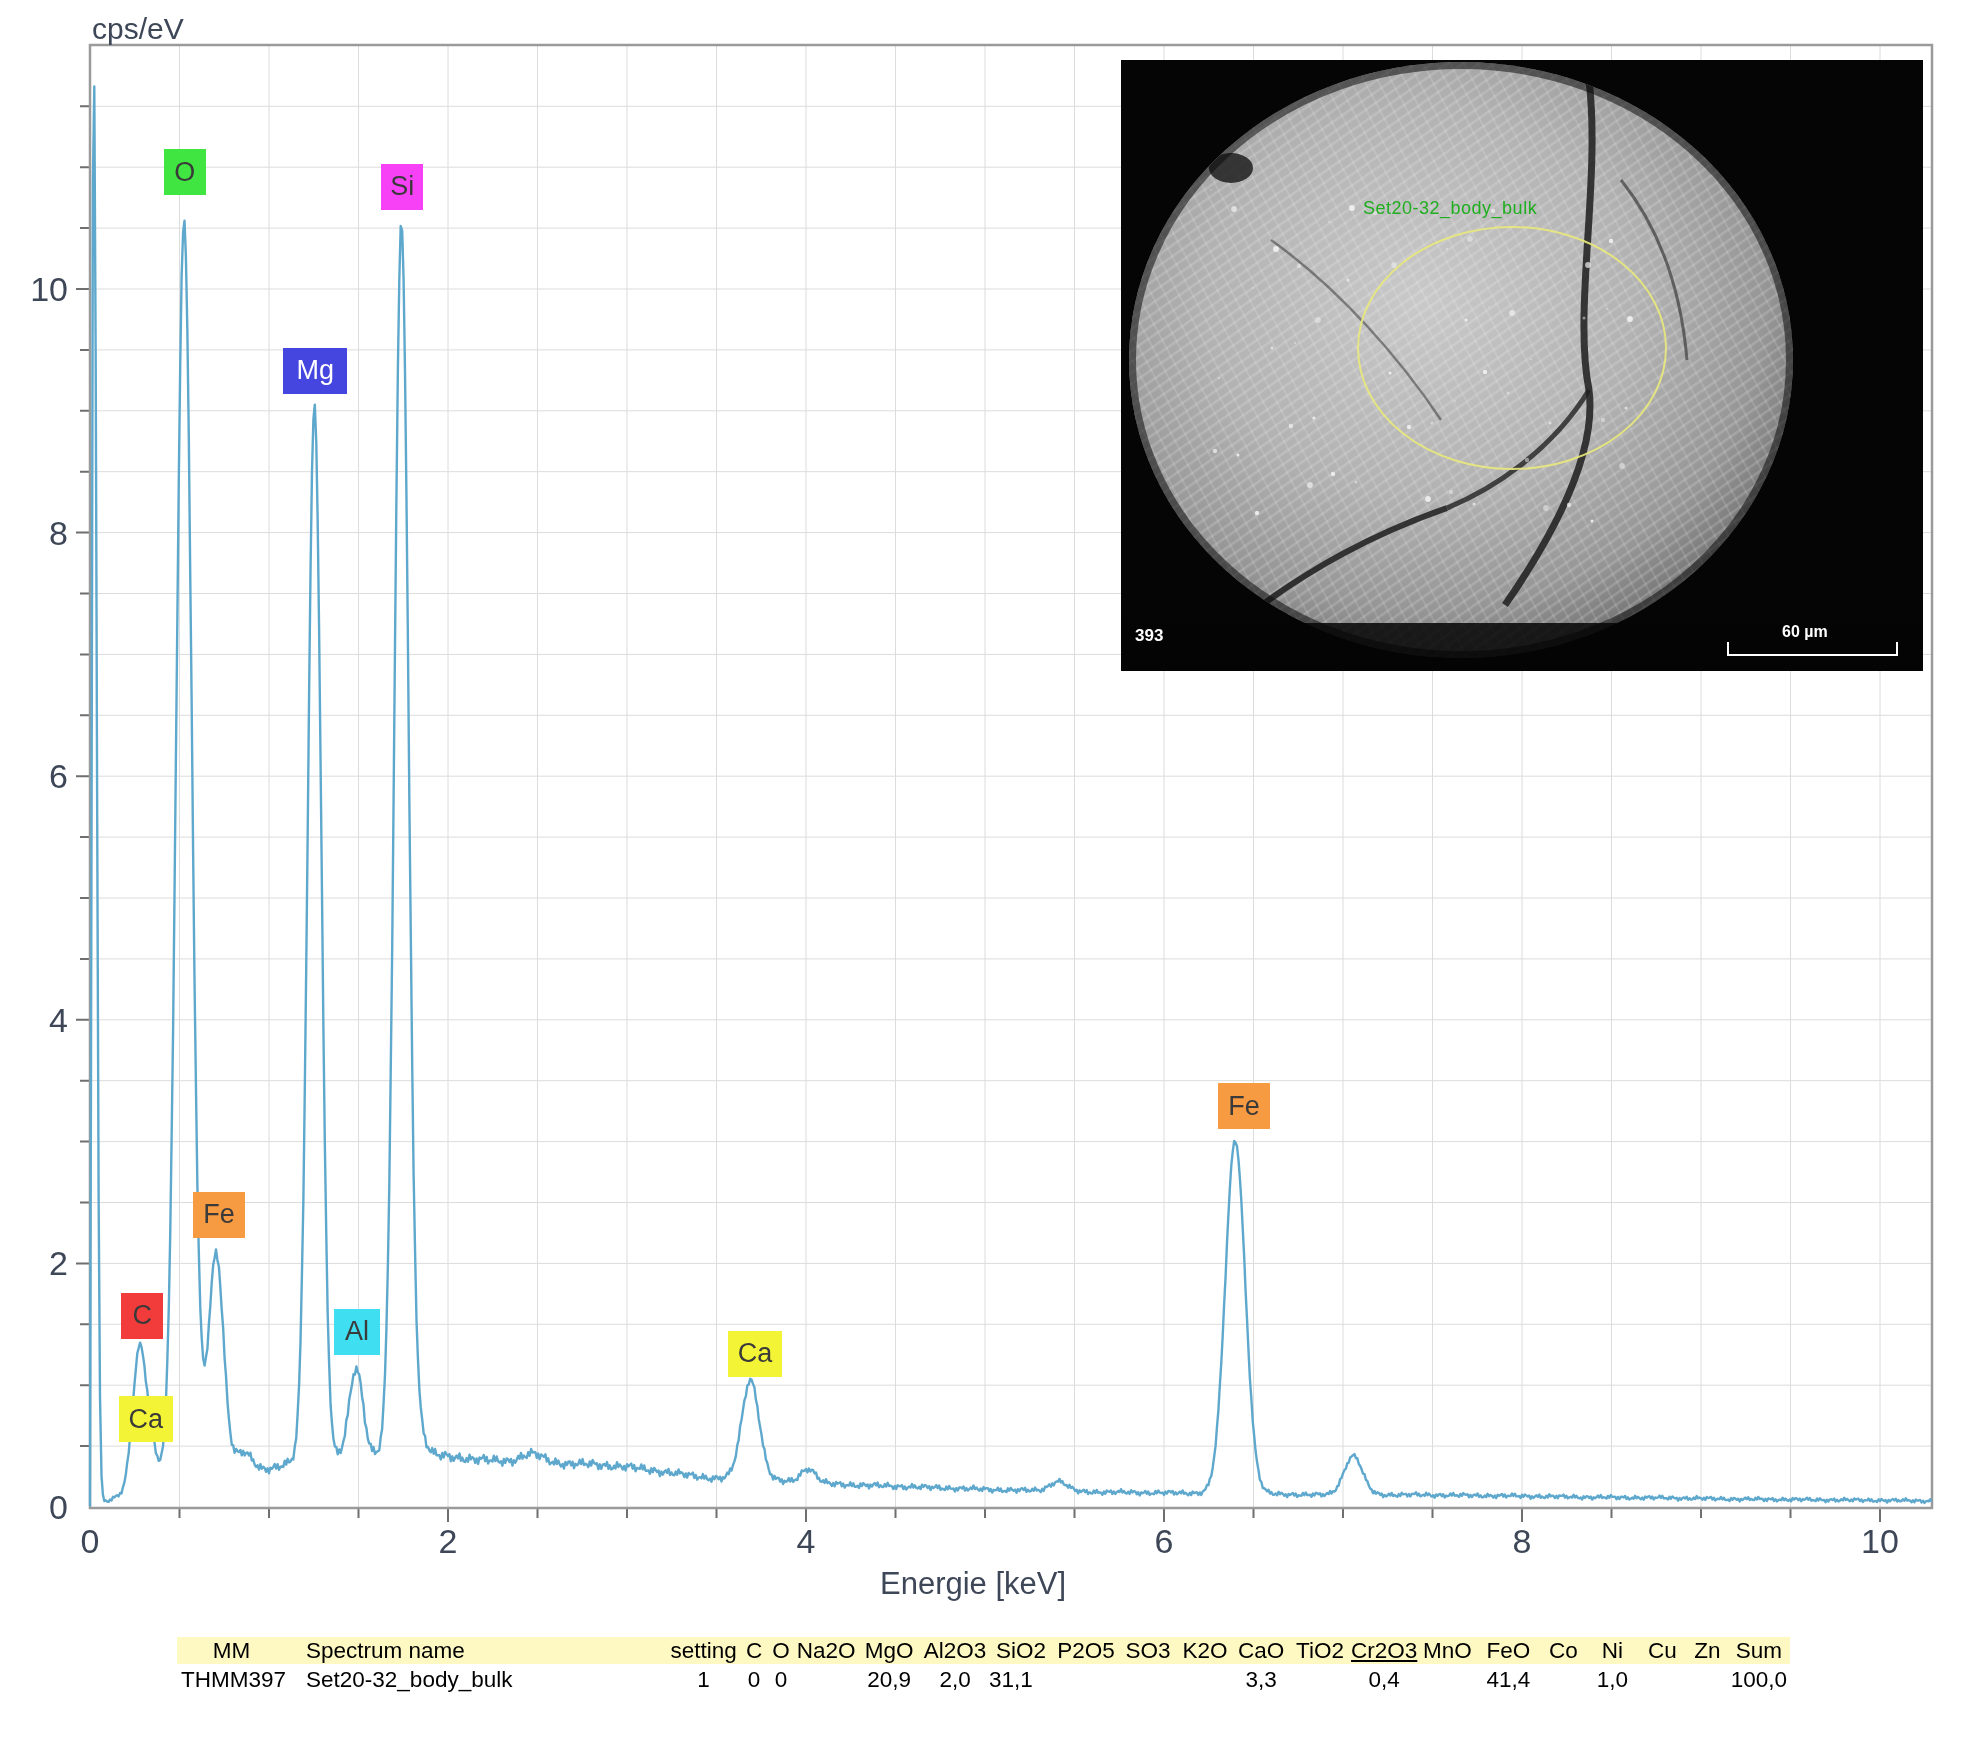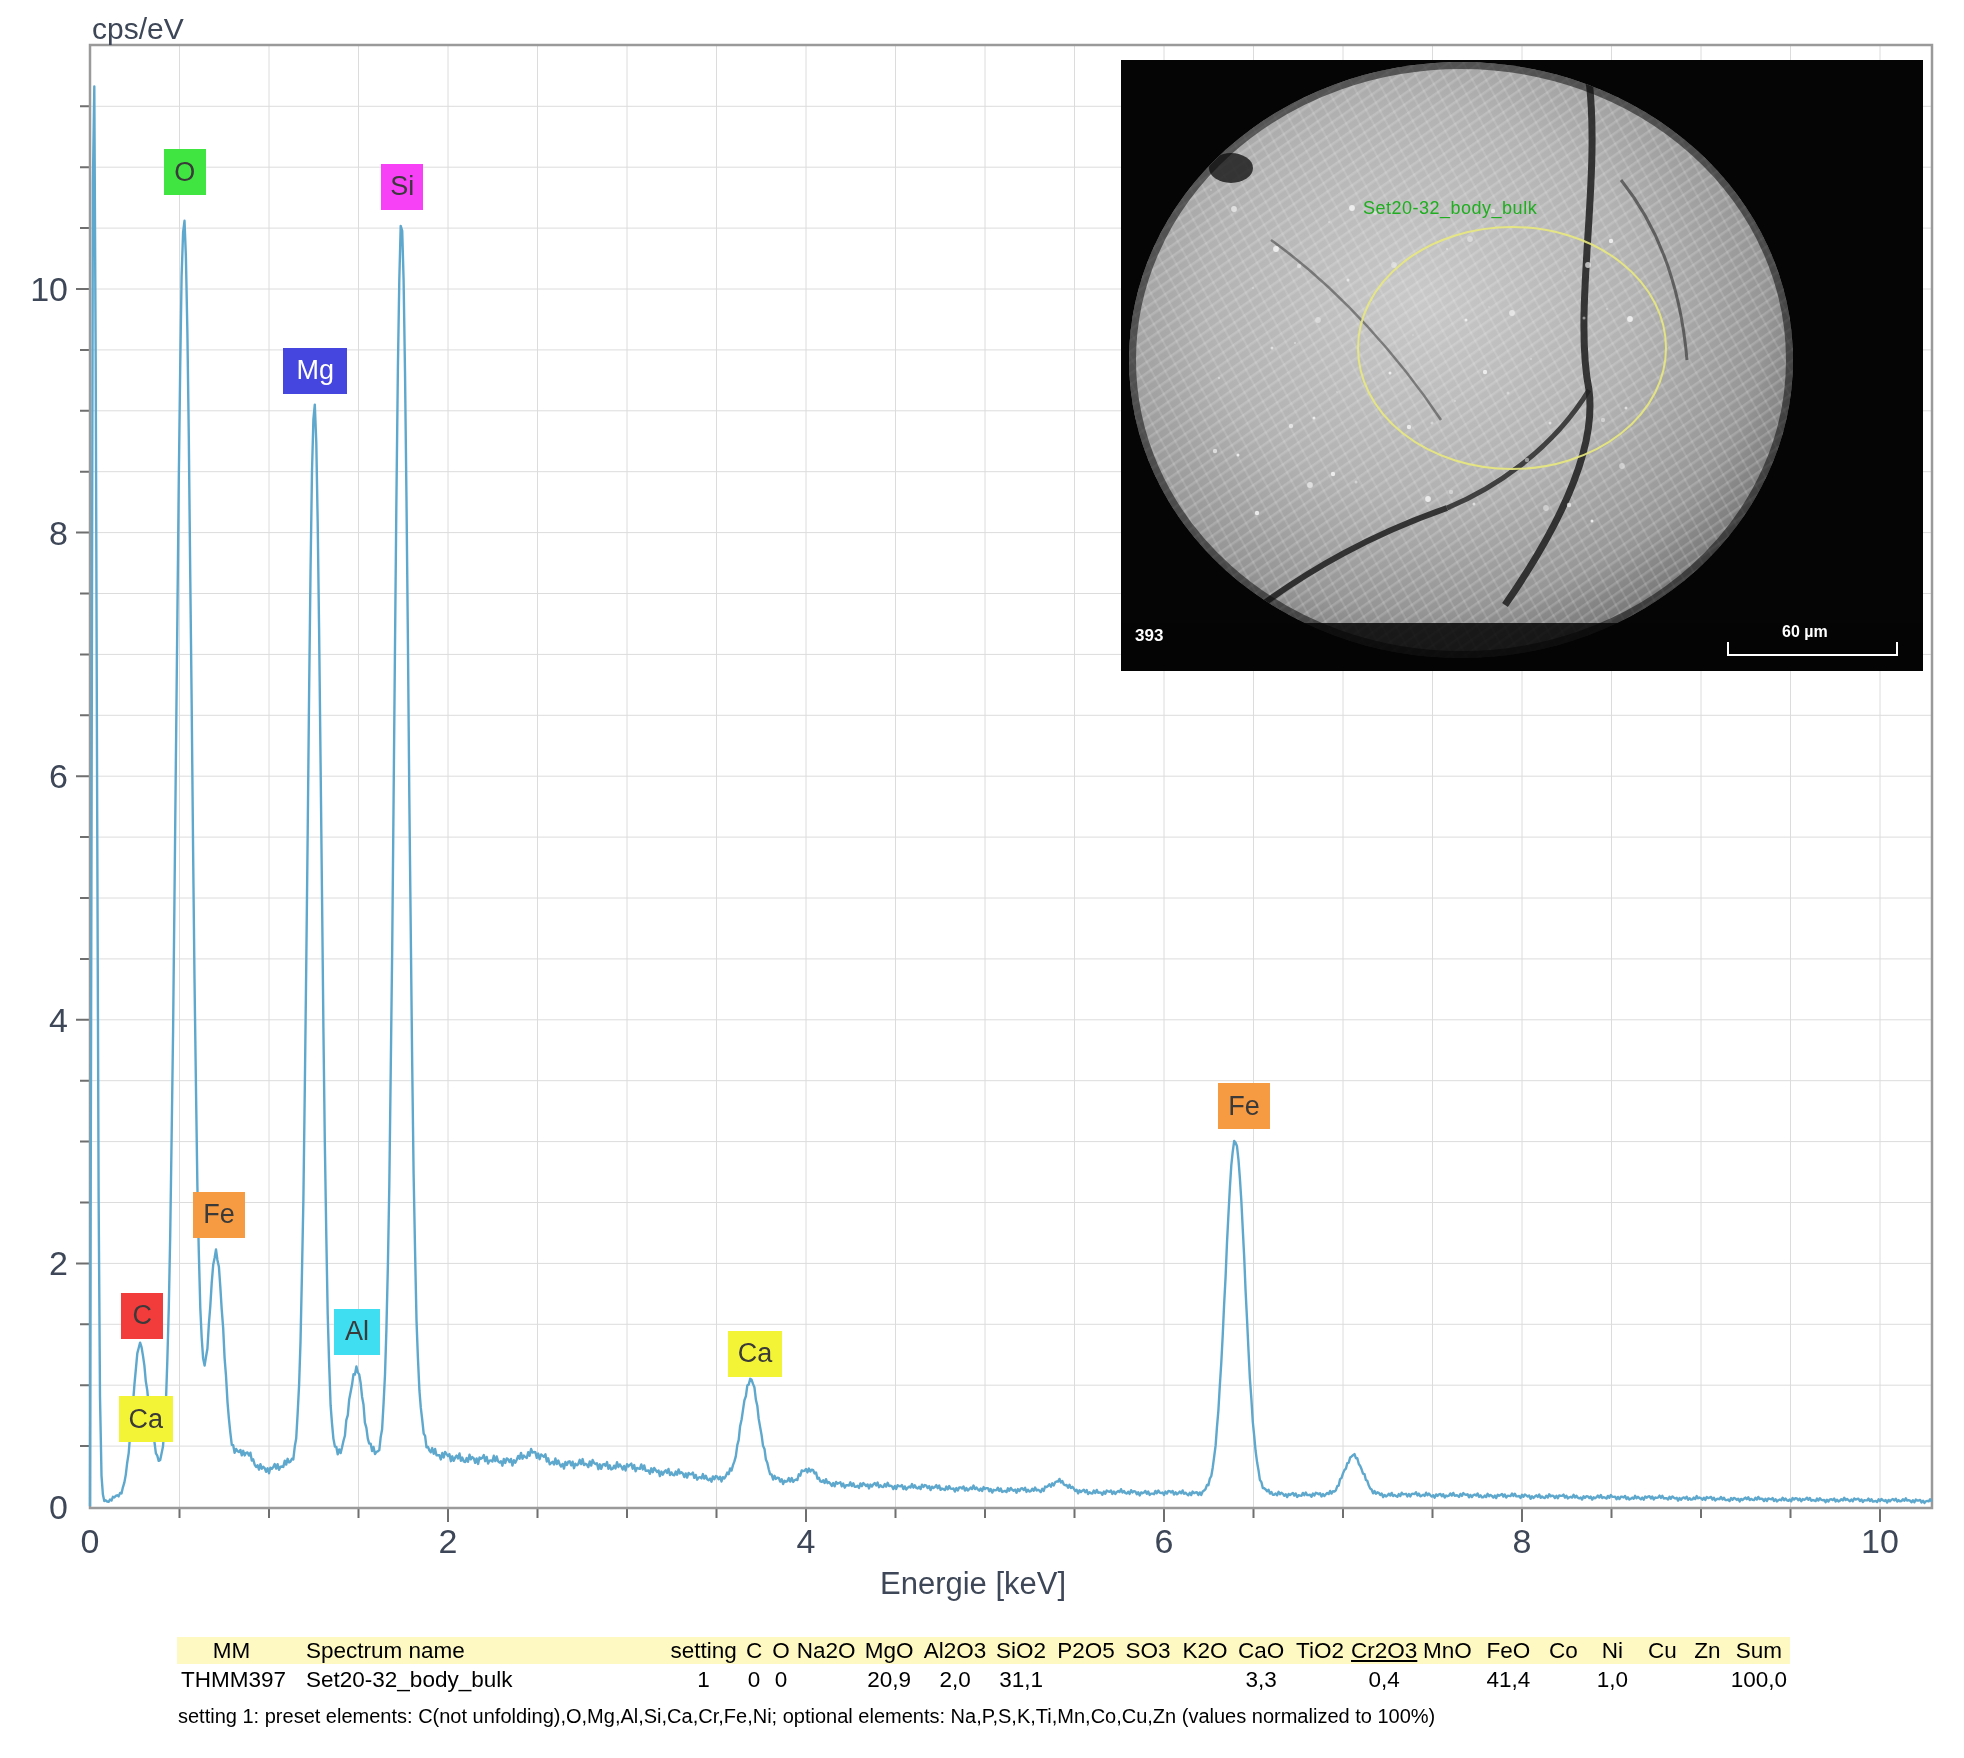--- a/index.html
+++ b/index.html
@@ -228,32 +228,31 @@
     <tbody id="qbody">
         <tr>
           <td style="text-align: left; padding-left: 4px;">THMM397</td>
           <td style="text-align: left; padding-left: 20px;">Set20-32_body_bulk</td>
           <td style="text-align: center; padding-left: 0px;">1</td>
           <td style="text-align: center; padding-left: 0px;">0</td>
           <td style="text-align: center; padding-left: 0px;">0</td>
           <td style="text-align: center; padding-left: 0px;"></td>
           <td style="text-align: center; padding-left: 0px;">20,9</td>
           <td style="text-align: center; padding-left: 0px;">2,0</td>
-          <td style="text-align: center; padding-left: 0px;">31,1</td>
+          <td style="padding-left: 0px;">31,1</td>
           <td style="text-align: center; padding-left: 0px;"></td>
           <td style="text-align: center; padding-left: 0px;"></td>
           <td style="text-align: center; padding-left: 0px;"></td>
           <td style="text-align: center; padding-left: 0px;">3,3</td>
           <td style="text-align: center; padding-left: 0px;"></td>
           <td style="text-align: center; padding-left: 0px;">0,4</td>
           <td style="text-align: center; padding-left: 0px;"></td>
           <td style="text-align: center; padding-left: 0px;">41,4</td>
           <td style="text-align: center; padding-left: 0px;"></td>
           <td style="text-align: center; padding-left: 0px;">1,0</td>
           <td style="text-align: center; padding-left: 0px;"></td>
           <td style="text-align: center; padding-left: 0px;"></td>
           <td style="text-align: center; padding-left: 0px;">100,0</td>
         </tr>
       </tbody>
   </table>
 
-  <div class="footnote">setting 1: preset elements: C(not unfolding),O,Mg,Al,Si,Ca,Cr,Fe,Ni; optional elements: Na,P,S,K,Ti,Mn,Co,Cu,Zn (values normalized to 100%)</div>
 </div>
 
 </body></html>

